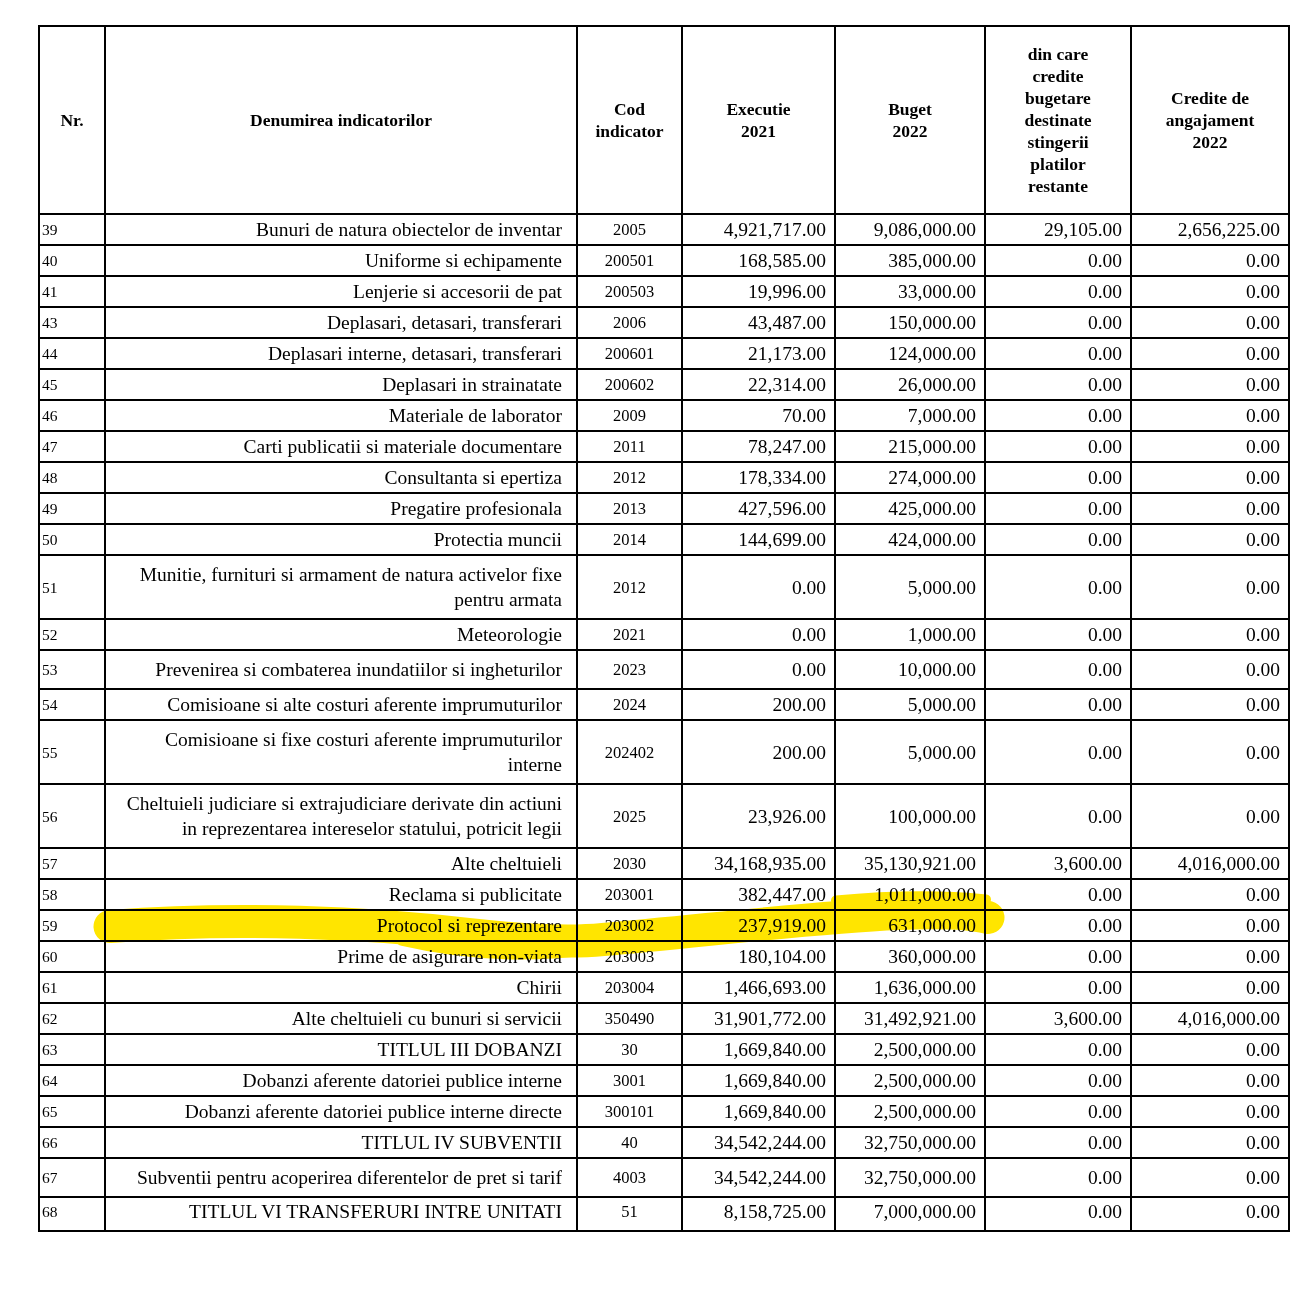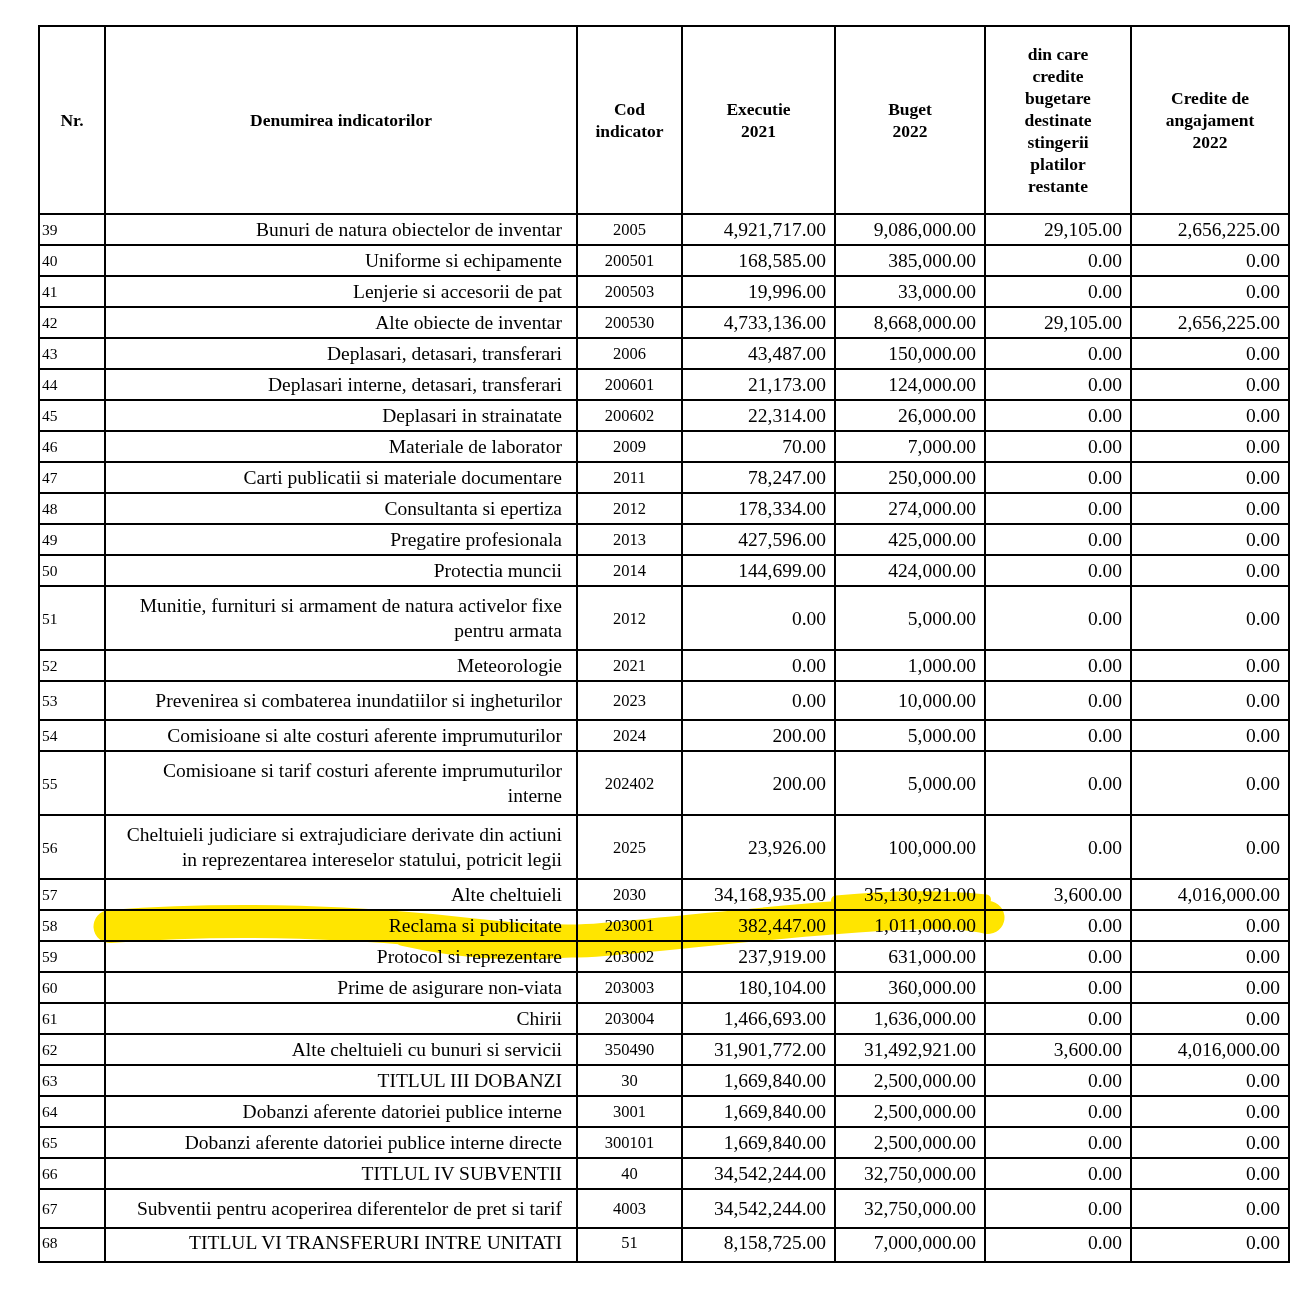--- a/index.html
+++ b/index.html
@@ -111,29 +111,20 @@
         <tr>
     <td class="col-nr">41</td>
     <td class="col-name">Lenjerie si accesorii de pat</td>
     <td class="col-cod">200503</td>
     <td class="num">19,996.00</td>
     <td class="num">33,000.00</td>
     <td class="num">0.00</td>
     <td class="num">0.00</td>
   </tr>
         <tr>
-    <td class="col-nr">42</td>
-    <td class="col-name">Alte obiecte de inventar</td>
-    <td class="col-cod">200530</td>
-    <td class="num">4,733,136.00</td>
-    <td class="num">8,668,000.00</td>
-    <td class="num">29,105.00</td>
-    <td class="num">2,656,225.00</td>
-  </tr>
-        <tr>
     <td class="col-nr">43</td>
     <td class="col-name">Deplasari, detasari, transferari</td>
     <td class="col-cod">2006</td>
     <td class="num">43,487.00</td>
     <td class="num">150,000.00</td>
     <td class="num">0.00</td>
     <td class="num">0.00</td>
   </tr>
         <tr>
     <td class="col-nr">44</td>
@@ -160,21 +151,21 @@
     <td class="num">70.00</td>
     <td class="num">7,000.00</td>
     <td class="num">0.00</td>
     <td class="num">0.00</td>
   </tr>
         <tr>
     <td class="col-nr">47</td>
     <td class="col-name">Carti publicatii si materiale documentare</td>
     <td class="col-cod">2011</td>
     <td class="num">78,247.00</td>
-    <td class="num">250,000.00</td>
+    <td class="num">215,000.00</td>
     <td class="num">0.00</td>
     <td class="num">0.00</td>
   </tr>
         <tr>
     <td class="col-nr">48</td>
     <td class="col-name">Consultanta si epertiza</td>
     <td class="col-cod">2012</td>
     <td class="num">178,334.00</td>
     <td class="num">274,000.00</td>
     <td class="num">0.00</td>
@@ -229,21 +220,21 @@
     <td class="col-nr">54</td>
     <td class="col-name">Comisioane si alte costuri aferente imprumuturilor</td>
     <td class="col-cod">2024</td>
     <td class="num">200.00</td>
     <td class="num">5,000.00</td>
     <td class="num">0.00</td>
     <td class="num">0.00</td>
   </tr>
         <tr class="tall">
     <td class="col-nr">55</td>
-    <td class="col-name">Comisioane si tarif costuri aferente imprumuturilor interne</td>
+    <td class="col-name">Comisioane si fixe costuri aferente imprumuturilor interne</td>
     <td class="col-cod">202402</td>
     <td class="num">200.00</td>
     <td class="num">5,000.00</td>
     <td class="num">0.00</td>
     <td class="num">0.00</td>
   </tr>
         <tr class="tall">
     <td class="col-nr">56</td>
     <td class="col-name">Cheltuieli judiciare si extrajudiciare derivate din actiuni in reprezentarea intereselor statului, potricit legii</td>
     <td class="col-cod">2025</td>

